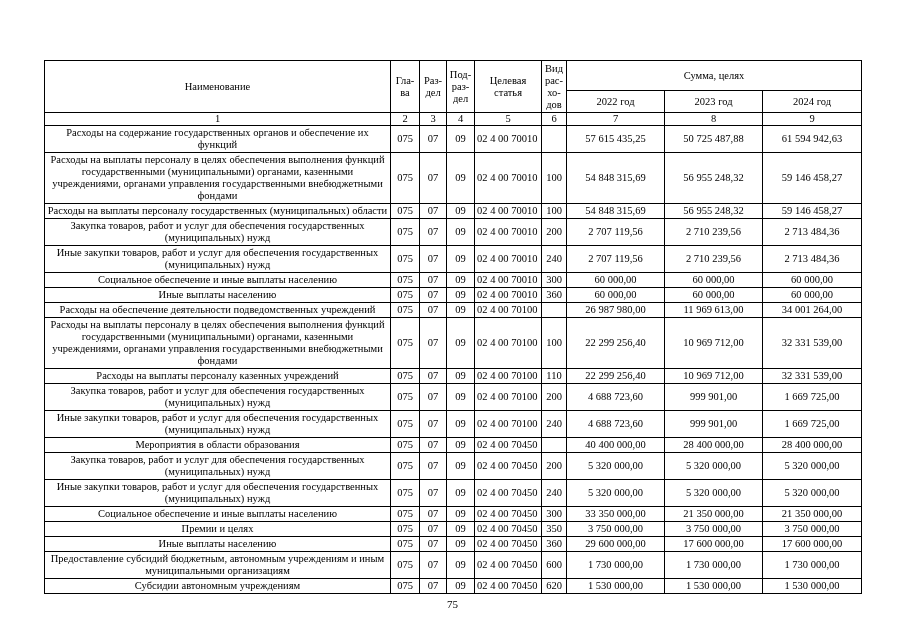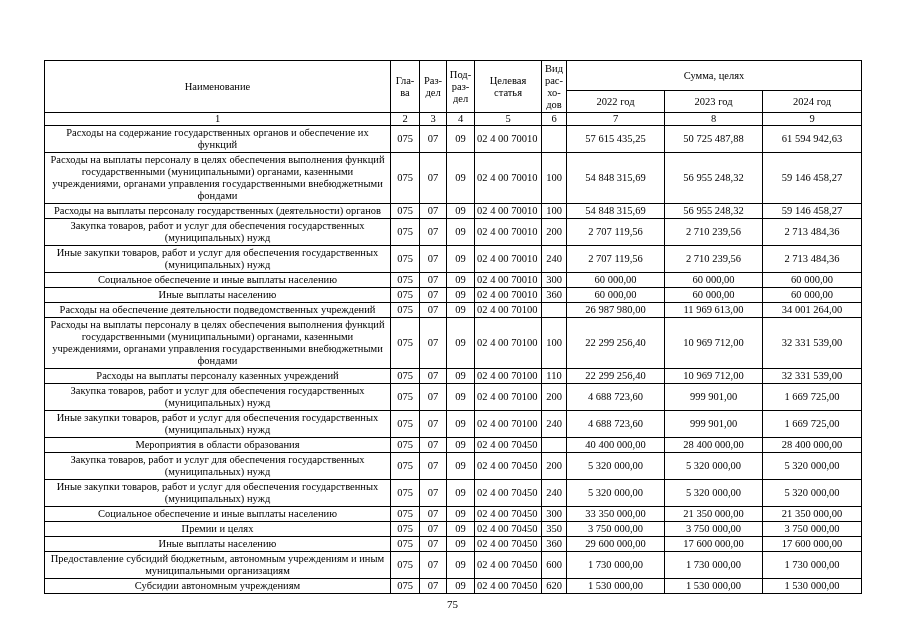--- a/index.html
+++ b/index.html
@@ -114,21 +114,21 @@
           <td class="c1">075</td>
           <td class="c2">07</td>
           <td class="c3">09</td>
           <td class="c4">02 4 00 70010</td>
           <td class="c5">100</td>
           <td class="c6">54 848 315,69</td>
           <td class="c7">56 955 248,32</td>
           <td class="c8">59 146 458,27</td>
         </tr>
         <tr>
-          <td class="c0">Расходы на выплаты персоналу государственных (деятельности) органов</td>
+          <td class="c0">Расходы на выплаты персоналу государственных (муниципальных) области</td>
           <td class="c1">075</td>
           <td class="c2">07</td>
           <td class="c3">09</td>
           <td class="c4">02 4 00 70010</td>
           <td class="c5">100</td>
           <td class="c6">54 848 315,69</td>
           <td class="c7">56 955 248,32</td>
           <td class="c8">59 146 458,27</td>
         </tr>
         <tr>

